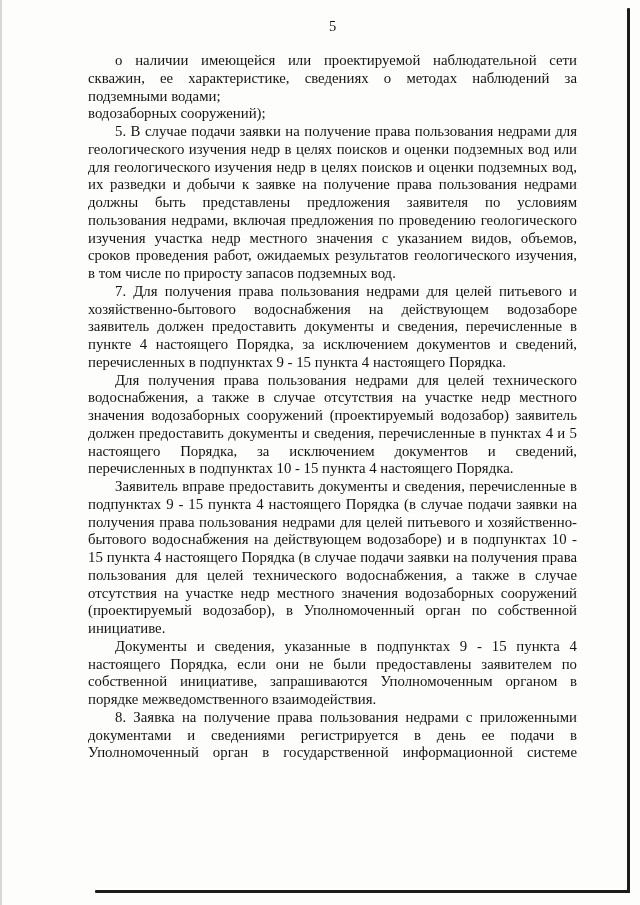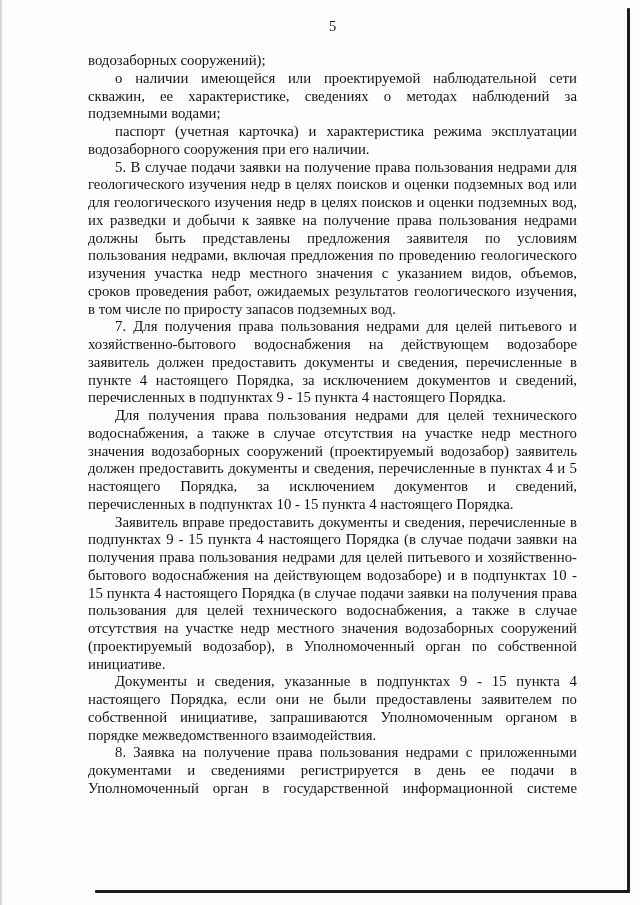--- a/index.html
+++ b/index.html
@@ -62,23 +62,22 @@
 </style>
 </head>
 <body>
 
 <div class="page">
   <div class="scan-edge-left"></div>
 
   <div class="page-number">5</div>
 
   <div class="content">
+    <p class="para">о наличии имеющейся или проектируемой наблюдательной сети скважин, ее характеристике, сведениях о методах наблюдений за подземными водами;</p>
     <p class="para no-indent">водозаборных сооружений);</p>
-    <p class="para">о наличии имеющейся или проектируемой наблюдательной сети скважин, ее характеристике, сведениях о методах наблюдений за подземными водами;</p>
-    <p class="para">паспорт (учетная карточка) и характеристика режима эксплуатации водозаборного сооружения при его наличии.</p>
     <p class="para">5. В случае подачи заявки на получение права пользования недрами для геологического изучения недр в целях поисков и оценки подземных вод или для геологического изучения недр в целях поисков и оценки подземных вод, их разведки и добычи к заявке на получение права пользования недрами должны быть представлены предложения заявителя по условиям пользования недрами, включая предложения по проведению геологического изучения участка недр местного значения с указанием видов, объемов, сроков проведения работ, ожидаемых результатов геологического изучения, в том числе по приросту запасов подземных вод.</p>
     <p class="para">7. Для получения права пользования недрами для целей питьевого и хозяйственно-бытового водоснабжения на действующем водозаборе заявитель должен предоставить документы и сведения, перечисленные в пункте 4 настоящего Порядка, за исключением документов и сведений, перечисленных в подпунктах 9 - 15 пункта 4 настоящего Порядка.</p>
     <p class="para">Для получения права пользования недрами для целей технического водоснабжения, а также в случае отсутствия на участке недр местного значения водозаборных сооружений (проектируемый водозабор) заявитель должен предоставить документы и сведения, перечисленные в пунктах 4 и 5 настоящего Порядка, за исключением документов и сведений, перечисленных в подпунктах 10 - 15 пункта 4 настоящего Порядка.</p>
     <p class="para">Заявитель вправе предоставить документы и сведения, перечисленные в подпунктах 9 - 15 пункта 4 настоящего Порядка (в случае подачи заявки на получения права пользования недрами для целей питьевого и хозяйственно-бытового водоснабжения на действующем водозаборе) и в подпунктах 10 - 15 пункта 4 настоящего Порядка (в случае подачи заявки на получения права пользования для целей технического водоснабжения, а также в случае отсутствия на участке недр местного значения водозаборных сооружений (проектируемый водозабор), в Уполномоченный орган по собственной инициативе.</p>
     <p class="para">Документы и сведения, указанные в подпунктах 9 - 15 пункта 4 настоящего Порядка, если они не были предоставлены заявителем по собственной инициативе, запрашиваются Уполномоченным органом в порядке межведомственного взаимодействия.</p>
     <p class="para fill-last">8. Заявка на получение права пользования недрами с приложенными документами и сведениями регистрируется в день ее подачи в Уполномоченный орган в государственной информационной системе</p>
   </div>
 
   <div class="scan-line-right"></div>
   <div class="scan-line-bottom"></div>

